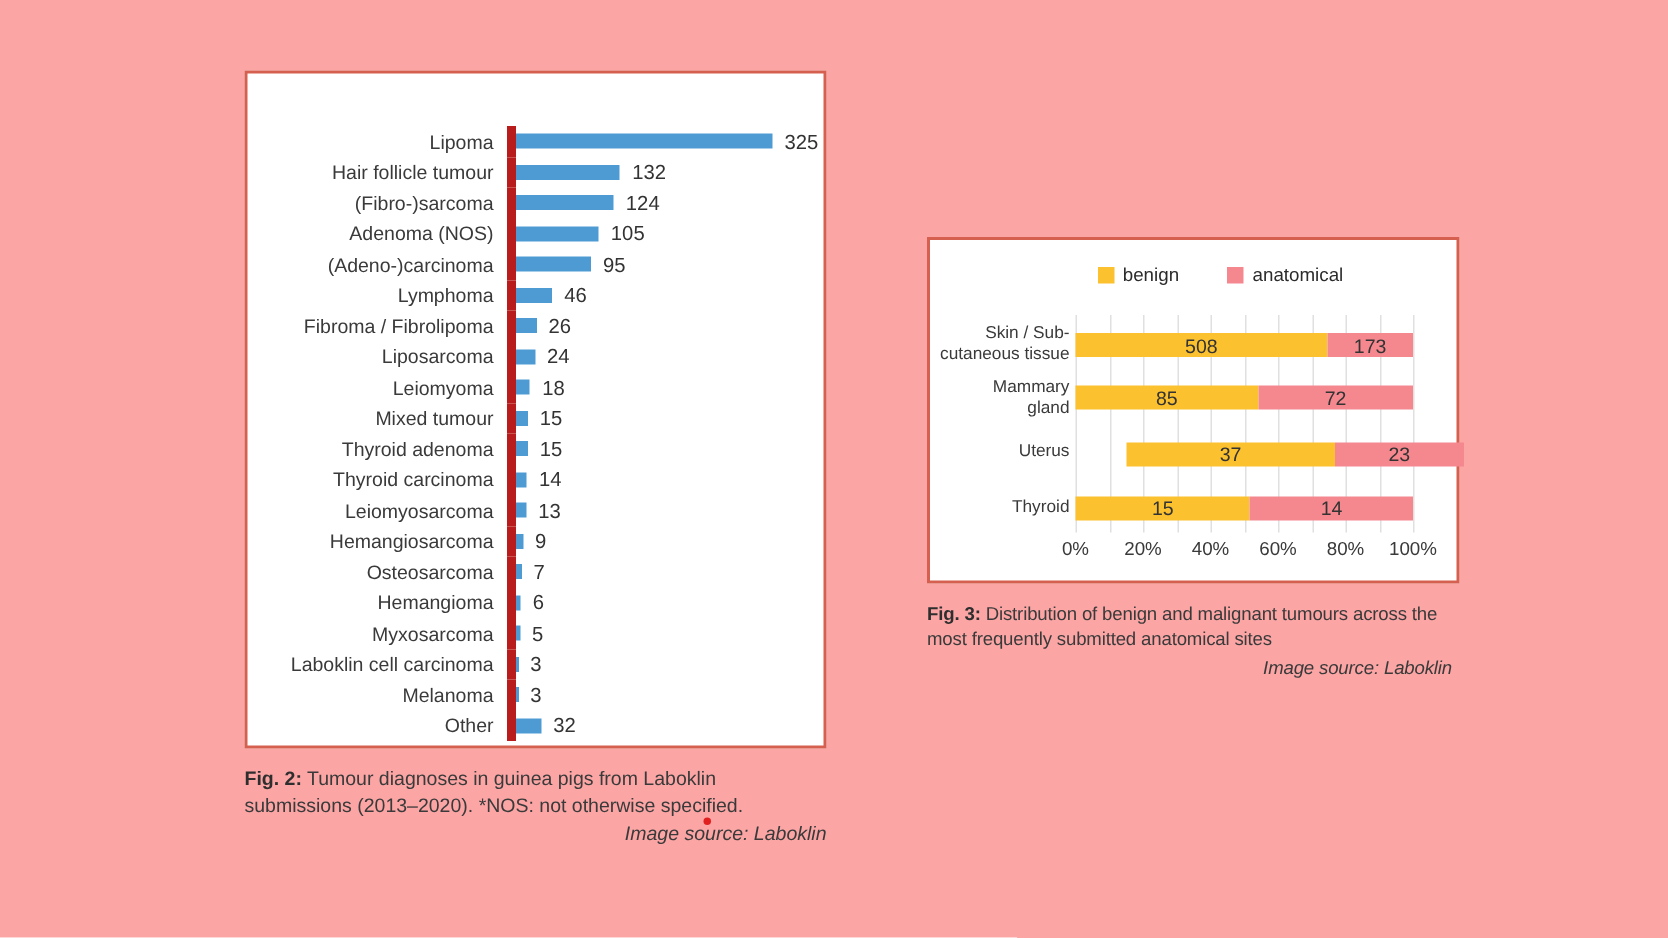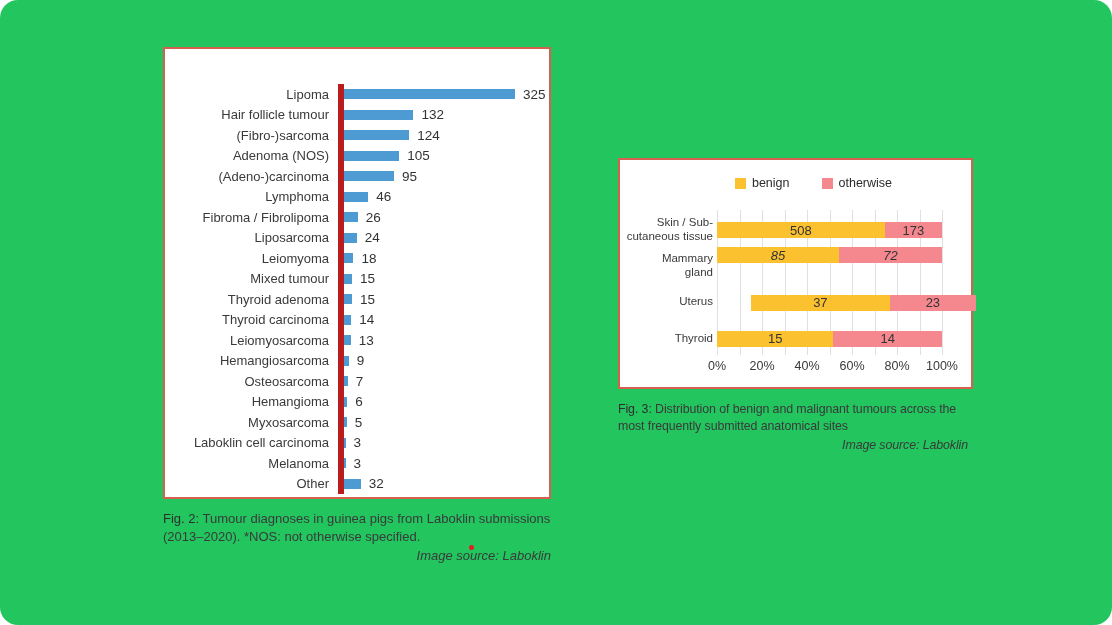--- a/index.html
+++ b/index.html
@@ -1,18 +1,18 @@
 <!DOCTYPE html>
 <html><head>
 <meta charset="utf-8">
 <style>
   html,body{margin:0;padding:0;background:#ffffff;}
   .page{
-    position:relative;width:1112px;height:625px;background:#22c55e;overflow:hidden;
-    font-family:"Liberation Sans", sans-serif;color:#3a3a3a;border-radius:18px;
+    position:relative;width:1112px;height:625px;background:#fca5a5;overflow:hidden;
+    font-family:"Liberation Sans", sans-serif;color:#3a3a3a;
   }
   .panel{position:absolute;border:2px solid #d5604f;box-sizing:border-box;background:#fff;}
   
   #fig2-panel{left:163px;top:47px;width:388px;height:452px;}
   #fig2-rows{position:absolute;left:2px;top:35px;right:4px;}
   .f2row{display:flex;align-items:center;height:20.5px;}
   .f2label{width:162px;text-align:right;padding-right:9px;font-size:13px;color:#3a3a3a;white-space:nowrap;flex:none;}
   .f2barbox{flex:1;display:flex;align-items:center;border-left:6px solid #b91c1c;height:100%;}
   .f2bar{height:10px;flex:none;}
   .f2val{margin-left:8px;font-size:13.5px;color:#333;white-space:nowrap;}
@@ -24,21 +24,21 @@
   #fig3-plot{position:absolute;left:97px;top:50px;width:225px;height:145px;}
   .gridline{position:absolute;top:0;bottom:0;width:1px;background:#e0e0e0;}
   .f3bar-row{position:absolute;left:0;width:225px;height:16px;display:flex;}
   .f3seg{height:100%;display:flex;align-items:center;justify-content:center;font-size:13px;color:#333;overflow:hidden;}
   .f3cat{position:absolute;left:4px;width:89px;text-align:right;font-size:11.5px;line-height:1.25;color:#3a3a3a;}
   .f3tick{position:absolute;top:199px;width:46px;margin-left:-23px;text-align:center;font-size:12.5px;color:#3a3a3a;}
   
   .caption{position:absolute;font-size:13px;line-height:1.4;color:#3a3a3a;}
   #fig2-caption{left:163px;top:510px;width:388px;}
   #fig3-caption{left:618px;top:401px;width:350px;font-size:12.4px;letter-spacing:-0.1px;}
-  .caption .cap-label{font-weight:normal;color:#2e2e2e;}
+  .caption .cap-label{font-weight:bold;color:#2e2e2e;}
   .source-line{text-align:right;font-style:italic;margin-top:1px;}
   .red-dot{position:absolute;left:469px;top:545px;width:5px;height:5px;border-radius:50%;background:#e01f1f;}
 </style>
 </head>
 <body>
 
 <div class="page">
 
   <div class="panel" id="fig2-panel">
     <div id="fig2-rows">
@@ -193,21 +193,21 @@
   <div class="red-dot"></div>
 
   <div class="panel" id="fig3-panel">
     <div id="fig3-legend">
         <div class="legend-item">
           <span class="swatch" style="background: rgb(251, 193, 47);"></span>
           <span>benign</span>
         </div>
         <div class="legend-item">
           <span class="swatch" style="background: rgb(245, 136, 143);"></span>
-          <span>otherwise</span>
+          <span>anatomical</span>
         </div>
       </div>
     <div id="fig3-cats">
         <div class="f3cat" style="top: 54.625px;">Skin / Sub-<br>cutaneous tissue</div>
         <div class="f3cat" style="top: 90.925px;">Mammary<br>gland</div>
         <div class="f3cat" style="top: 134.412px;">Uterus</div>
         <div class="f3cat" style="top: 170.712px;">Thyroid</div>
       </div>
     <div id="fig3-plot">
         <div class="gridline" style="left: 0px;"></div>
@@ -218,21 +218,21 @@
         <div class="gridline" style="left: 112.5px;"></div>
         <div class="gridline" style="left: 135px;"></div>
         <div class="gridline" style="left: 157.5px;"></div>
         <div class="gridline" style="left: 180px;"></div>
         <div class="gridline" style="left: 202.5px;"></div>
         <div class="gridline" style="left: 225px;"></div>
         <div class="f3bar-row" style="top: 12px;">
           <div class="f3seg" style="width: 167.841px; background: rgb(251, 193, 47);">508</div>
           <div class="f3seg" style="width: 57.1586px; background: rgb(245, 136, 143);">173</div>
         </div>
-        <div class="f3bar-row" style="top: 37px; font-style: italic;">
+        <div class="f3bar-row" style="top: 47px;">
           <div class="f3seg" style="width: 121.815px; background: rgb(251, 193, 47);">85</div>
           <div class="f3seg" style="width: 103.185px; background: rgb(245, 136, 143);">72</div>
         </div>
         <div class="f3bar-row" style="top: 84.6px; padding-left: 34px;">
           <div class="f3seg" style="width: 138.75px; background: rgb(251, 193, 47);">37</div>
           <div class="f3seg" style="width: 86.25px; background: rgb(245, 136, 143);">23</div>
         </div>
         <div class="f3bar-row" style="top: 120.9px;">
           <div class="f3seg" style="width: 116.379px; background: rgb(251, 193, 47);">15</div>
           <div class="f3seg" style="width: 108.621px; background: rgb(245, 136, 143);">14</div>

